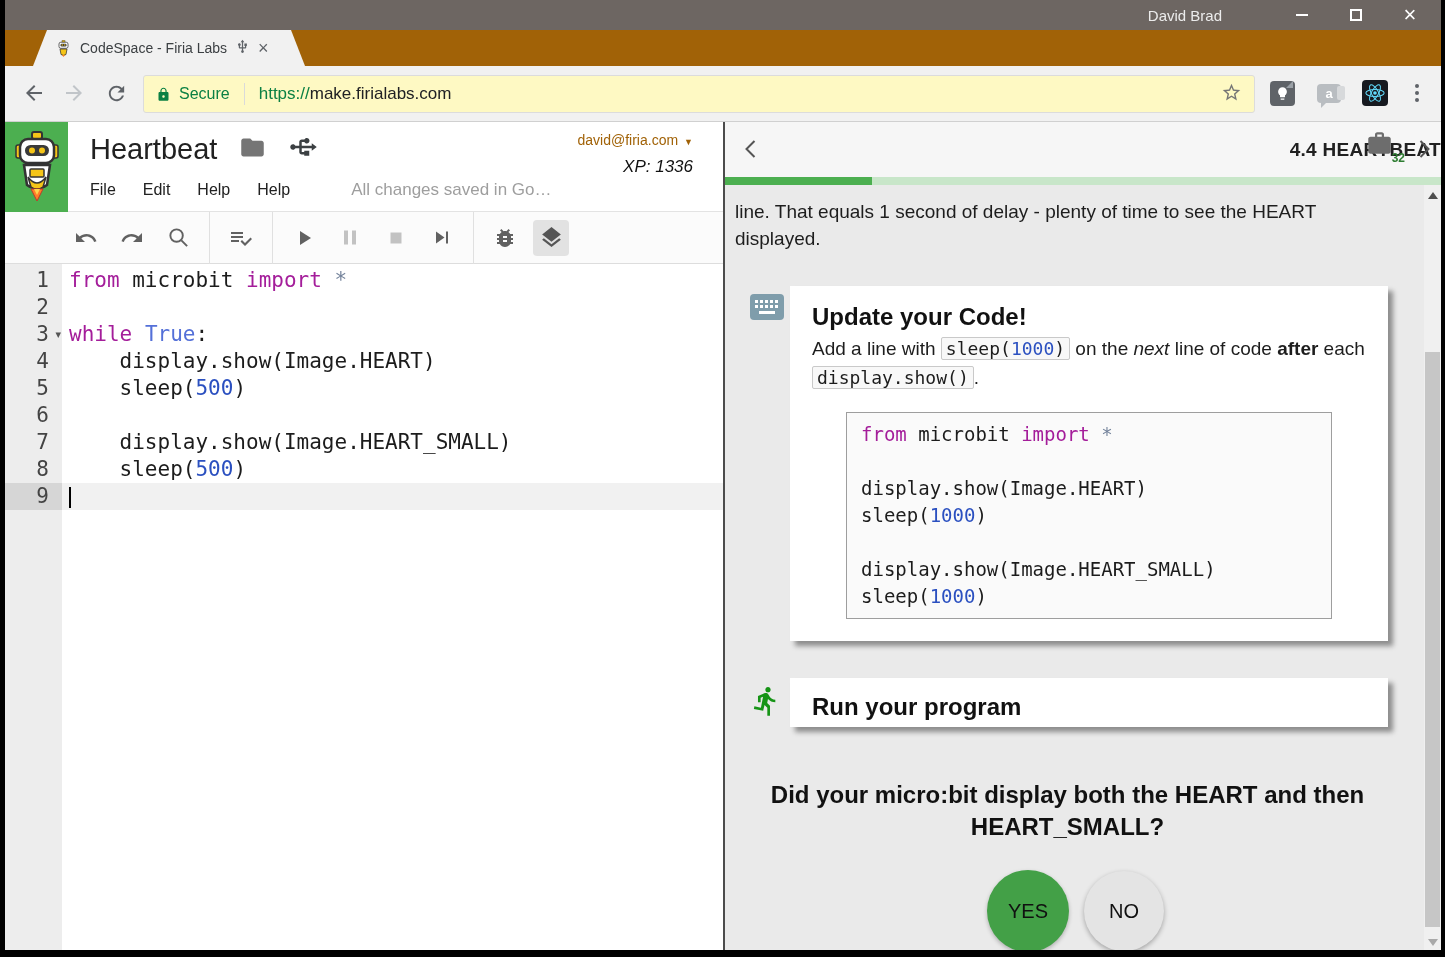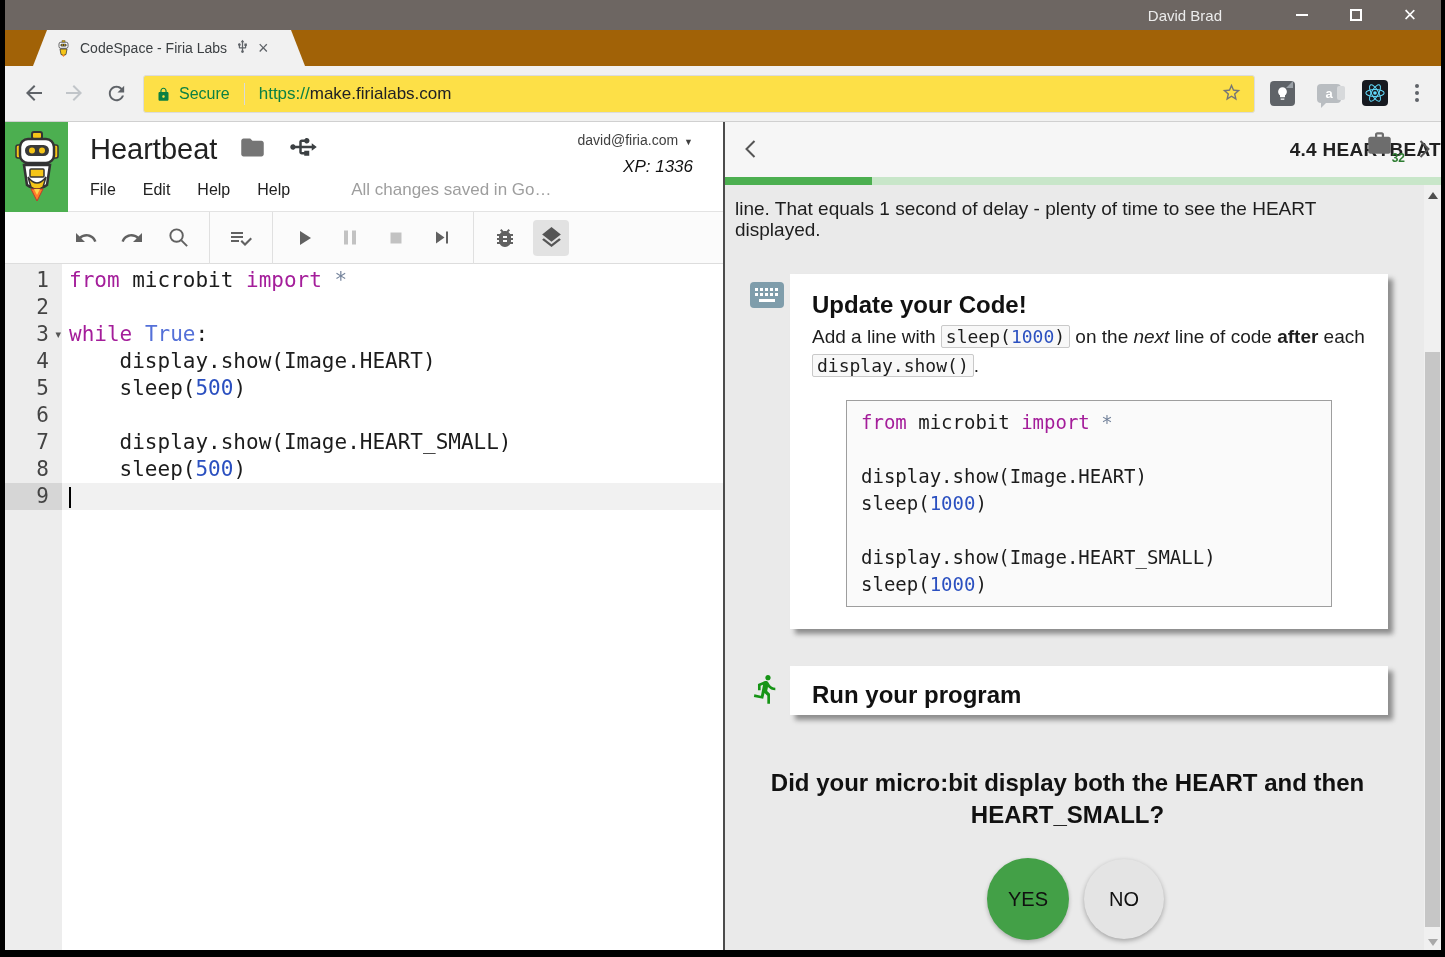--- a/index.html
+++ b/index.html
@@ -18,21 +18,21 @@
   .tab { position:absolute; left:28px; top:0; width:272px; height:36px; background:#f1f1f1;
          clip-path:polygon(0 100%, 14px 0, calc(100% - 14px) 0, 100% 100%);
          display:flex; align-items:center; padding:0 22px; gap:8px; }
   .tab-title { font-size:14px; color:#3c4043; white-space:nowrap; overflow:hidden; max-width:160px; }
   .tab-usb svg, .tab-close { flex:0 0 auto; }
   .tab-close { font-size:18px; color:#5f6368; line-height:16px; }
   .newtab-btn { position:absolute; left:312px; top:38px; width:42px; height:26px; background:#b5b5b5; transform:skewX(-30deg); }
 
   .browser-bar { position:absolute; left:0; top:66px; width:100%; height:56px; background:#f1f1f1; border-bottom:1px solid #d0d0d0; }
   .nav-ic { position:absolute; top:12px; width:30px; height:30px; display:flex; align-items:center; justify-content:center; }
-  .omnibox { position:absolute; left:138px; top:9px; width:1112px; height:38px; background:#fde047; border:1px solid #dcdcdc; border-radius:3px;
+  .omnibox { position:absolute; left:138px; top:9px; width:1112px; height:38px; background:#fef9c3; border:1px solid #dcdcdc; border-radius:3px;
              display:flex; align-items:center; padding:0 12px; gap:8px; }
   .secure-label { color:#0b8043; font-size:16px; }
   .omni-sep { width:1px; height:22px; background:#dadada; margin:0 6px; }
   .url { font-size:17px; color:#202124; }
   .url .scheme { color:#0b8043; }
   .omni-star { margin-left:auto; }
   .ext-ic { position:absolute; top:13px; width:28px; height:28px; display:flex; align-items:center; justify-content:center; }
   .keep-sq { width:25px; height:25px; background:#5f6368; border-radius:4px; display:flex; align-items:center; justify-content:center; position:relative; }
   .keep-sq .fold { position:absolute; right:2px; bottom:2px; width:0; height:0; border-left:7px solid transparent; border-bottom:7px solid #9aa0a6; }
   .chat-bub { width:24px; height:19px; background:#b9bdc1; border-radius:4px; color:#fff; font-size:13px; font-weight:bold; display:flex; align-items:center; justify-content:center; position:relative; }
@@ -51,21 +51,21 @@
   
   .app-header { height:90px; display:flex; border-bottom:1px solid #e3e3e3; position:relative; background:#fff; }
   .logo { width:63px; height:90px; background:var(--accent); display:flex; align-items:center; justify-content:center; }
   .hdr-body { padding:10px 0 0 22px; }
   .title-row { display:flex; align-items:center; gap:22px; }
   .proj-title { font-size:29px; font-weight:400; color:#212121; }
   .menu-row { display:flex; align-items:center; gap:27px; margin-top:14px; }
   .menu-item { font-size:16px; color:#212121; }
   .save-status { font-size:17px; color:#9e9e9e; margin-left:34px; }
   .hdr-right { position:absolute; right:30px; top:10px; text-align:right; }
-  .account { font-size:14px; color:#404040; }
+  .account { font-size:14px; color:#a16207; }
   .account .caret { font-size:9px; margin-left:6px; }
   .xp { font-size:17px; font-style:italic; color:#111; margin-top:9px; }
 
   
   .editor-toolbar { height:52px; background:#fbfbfb; border-bottom:1px solid #ddd; display:flex; align-items:center; padding-left:58px; }
   .tb-ic { width:24px; height:24px; margin:0 11px; display:flex; align-items:center; justify-content:center; }
   .tb-sep { width:1px; height:52px; background:#e0e0e0; margin:0 8px; }
   .tb-active { background:#e2e2e2; border-radius:4px; width:36px; height:36px; margin:0 5px; }
 
   
@@ -85,21 +85,21 @@
   .chev { position:absolute; top:14px; width:26px; height:26px; display:flex; align-items:center; justify-content:center; }
   .chev-l { left:12px; } .chev-r { right:4px; }
   .lesson-title { position:absolute; left:0; right:0; top:17px; text-align:right; font-size:19px; font-weight:700; color:#212121; letter-spacing:.3px; }
   .toolbox { position:absolute; right:48px; top:8px; }
   .toolbox .badge { position:absolute; right:-12px; bottom:-4px; color:#2e7d32; font-size:12px; font-weight:bold; }
   .progress { height:8px; display:flex; background:var(--progress_track); }
   .progress-fill { background:var(--progress_fill); }
 
   .lesson-body { flex:1; display:flex; min-height:0; }
   .lesson-content { flex:1; padding:13px 8px 0 10px; overflow:hidden; }
-  .intro { font-size:19px; line-height:21px; color:#1d1d1d; margin:0 10px 34px 0; }
+  .intro { font-size:19px; line-height:27px; color:#1d1d1d; margin:0 10px 34px 0; }
 
   .card-wrap { position:relative; margin-left:55px; width:598px; }
   .card { background:#fff; box-shadow:5px 5px 5px rgba(0,0,0,.4); }
   .card1 { padding:17px 22px 16px 22px; }
   .card-title { font-size:24px; font-weight:bold; color:#111; }
   .card-ic { position:absolute; left:-40px; top:8px; }
   .rich { font-size:19px; line-height:29px; color:#1d1d1d; margin-top:3px; }
   .rich .italic { font-style:italic; }
   .rich .bold { font-weight:bold; }
   .chip { font-family:"DejaVu Sans Mono", monospace; font-size:18px; background:#f8f8f8; border:1px solid #c9c9c9; border-radius:2px; padding:0 4px; }

